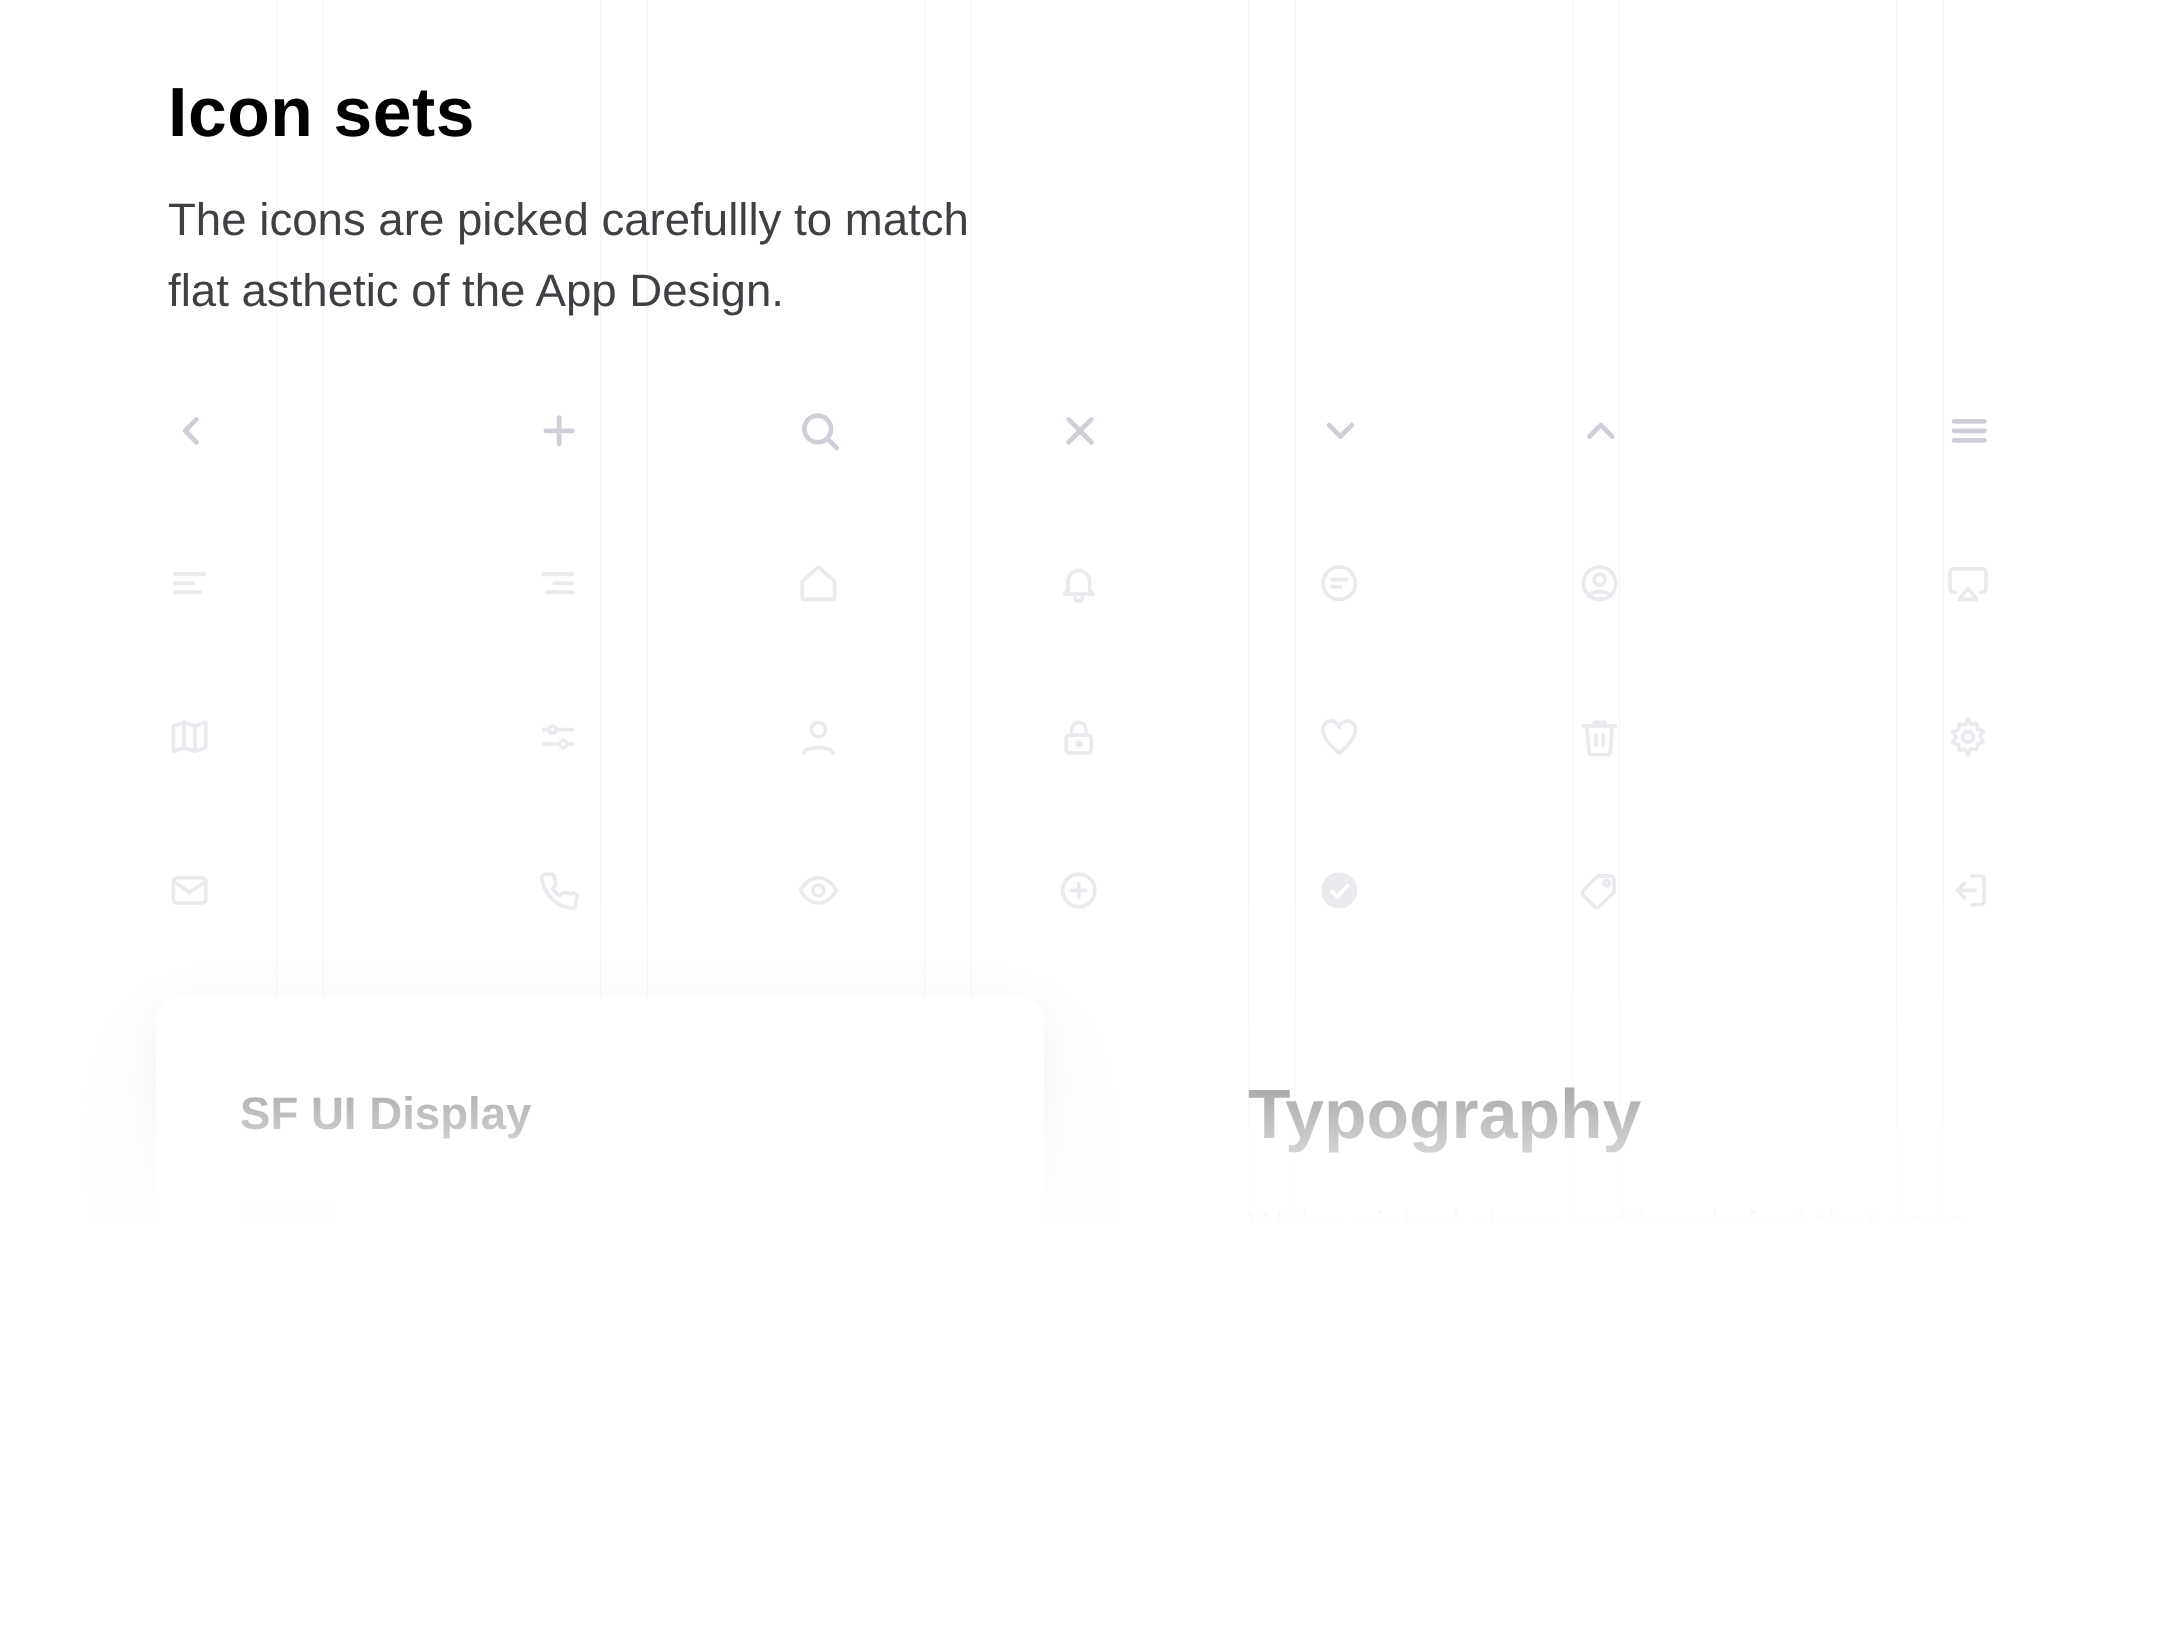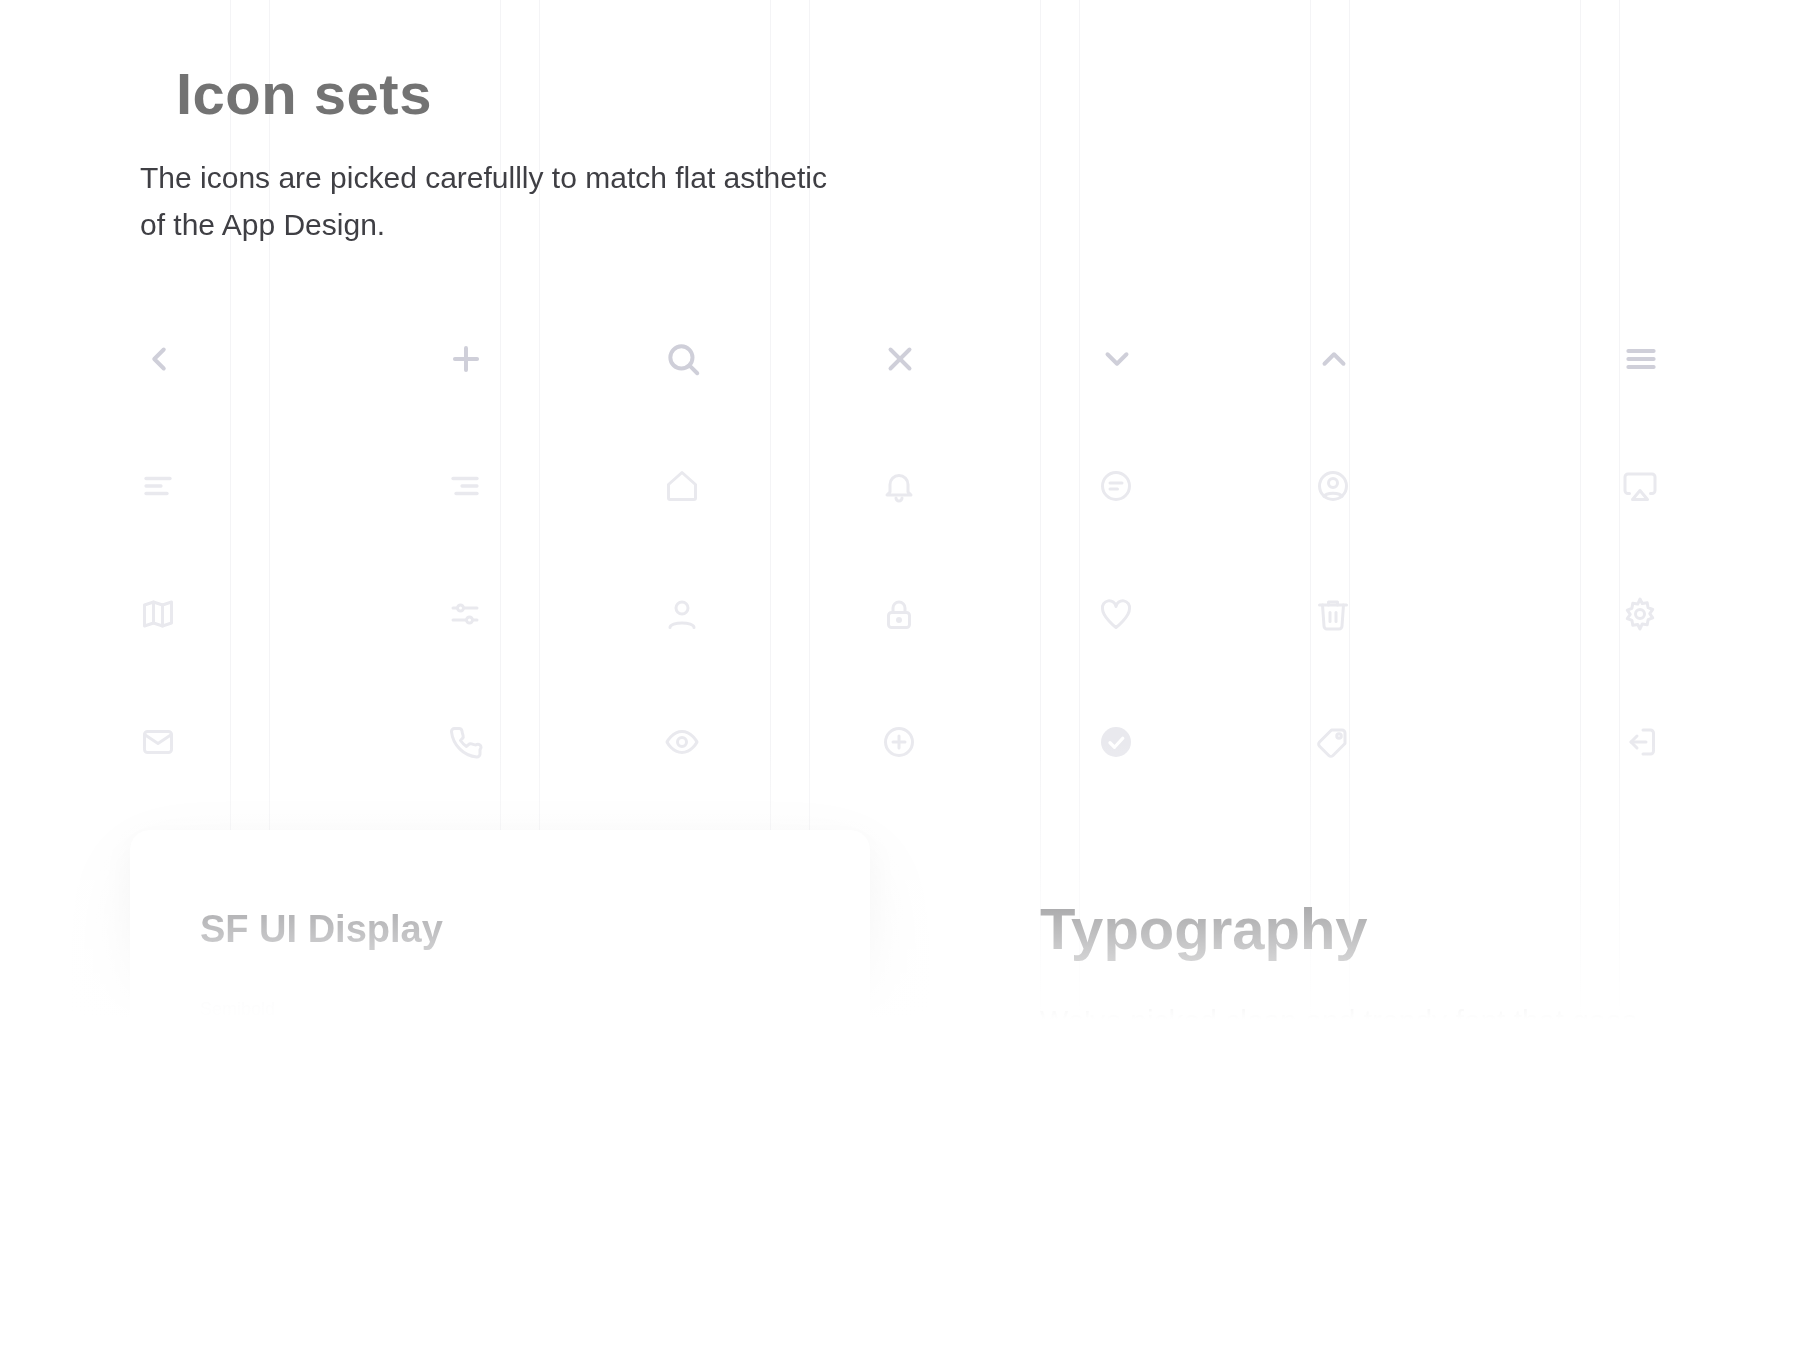--- a/index.html
+++ b/index.html
@@ -30,27 +30,26 @@
   
   .header {
     position: absolute;
     top: 60px;
     left: 140px;
     width: 700px;
   }
   .title {
     font-size: 58px;
     font-weight: 800;
-    color: #737373;
+    color: #000000;
     letter-spacing: 0.5px;
-    margin-left: 36px;
   }
   .subtitle {
     margin-top: 28px;
-    font-size: 30px;
+    font-size: 38px;
     line-height: 1.55;
     color: #3f3f44;
     font-weight: 400;
   }
   
   .icon-grid {
     position: absolute;
     top: 340px;
     left: 140px;
     right: 140px;

